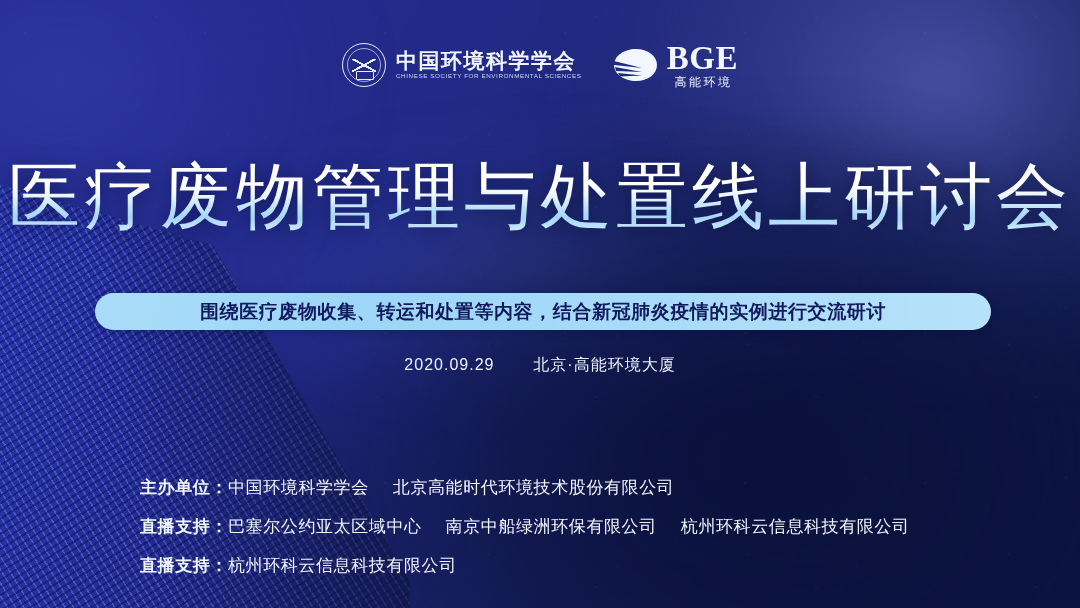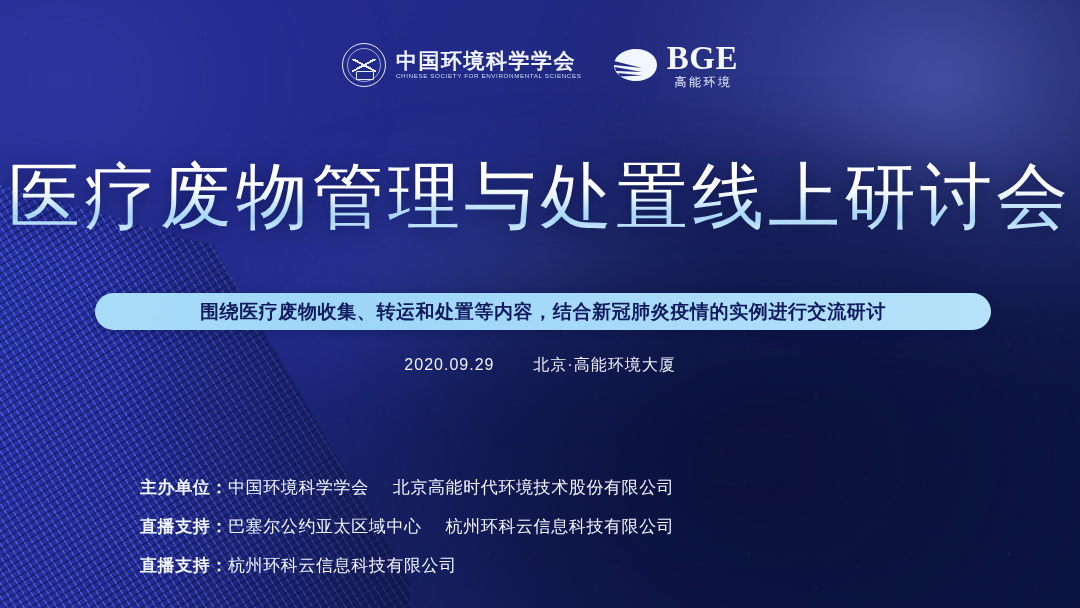--- a/index.html
+++ b/index.html
@@ -286,20 +286,21 @@
       <span class="org-vals">
         <span>中国环境科学学会</span>
         <span>北京高能时代环境技术股份有限公司</span>
       </span>
     </div>
 
     <div class="org-row">
       <span class="org-label">直播支持：</span>
       <span class="org-vals">
         <span>巴塞尔公约亚太区域中心</span>
+        <span>南京中船绿洲环保有限公司</span>
         <span>杭州环科云信息科技有限公司</span>
       </span>
     </div>
 
     <div class="org-row">
       <span class="org-label">直播支持：</span>
       <span class="org-vals">
         <span>杭州环科云信息科技有限公司</span>
       </span>
     </div>

